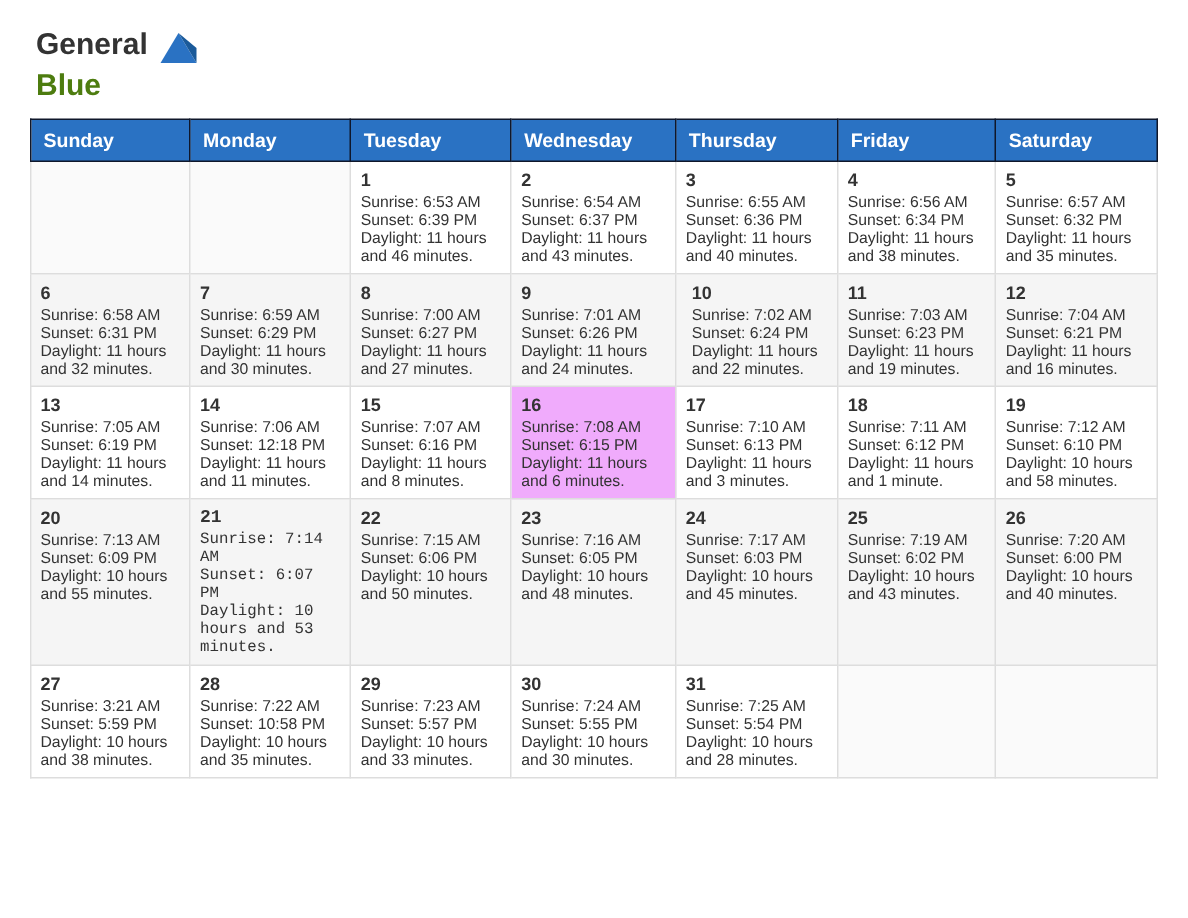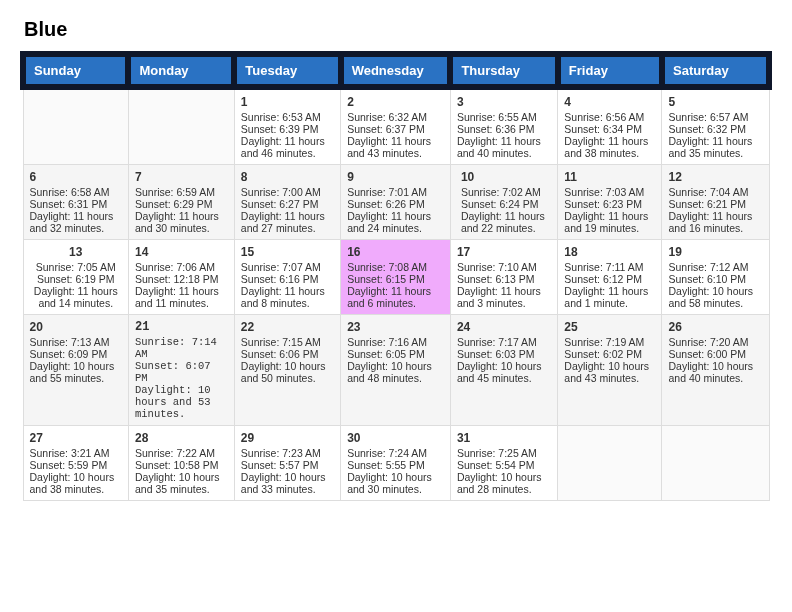--- a/index.html
+++ b/index.html
@@ -45,21 +45,21 @@
       margin: 0 10px;
       width: calc(100% - 20px);
     }
     .calendar th {
       background: #2a72c3;
       color: #fff;
       font-size: 13px;
       font-weight: bold;
       padding: 6px 8px;
       text-align: left;
-      border: 6px solid #0f172a;
+      border: 1px solid #0f172a;
     }
     .calendar td {
       vertical-align: top;
       border: 1px solid #ddd;
       padding: 5px 6px;
       font-size: 10.5px;
       color: #333;
       background: #fff;
       width: 113px;
       min-height: 70px;
@@ -77,22 +77,31 @@
     .cal-wrapper {
       padding: 0 10px 10px 10px;
     }
   </style>
 </head>
 <body>
 
 <div class="header">
   <div class="logo">
     <div>
+      <div style="display:flex;align-items:center;">
+        <div>
+          <span class="logo-general" style="font-size:20px;font-weight:bold;">General</span>
+          <svg class="logo-icon" viewBox="0 0 28 28" style="display:inline-block;vertical-align:middle;margin-left:2px;">
+            <polygon points="2,24 14,4 26,24" fill="#2a72c3"></polygon>
+            <polygon points="14,4 26,24 26,14" fill="#1a5a9a"></polygon>
+          </svg>
+        </div>
+      </div>
       <div>
-        <span class="logo-blue" style="font-size:20px;font-weight:bold;color:#000000;">Blue</span>
+        <span class="logo-blue" style="font-size:20px;font-weight:bold;color:#4d7c0f;">Blue</span>
       </div>
     </div>
   </div>
   <div class="title-block">
     <div class="month-title"></div>
     <div class="location"></div>
   </div>
 </div>
 
 <div class="cal-wrapper">
@@ -113,21 +122,21 @@
           <td class="empty" style="background: rgb(250, 250, 250);"></td>
           <td class="empty" style="background: rgb(250, 250, 250);"></td>
           <td style="background: rgb(255, 255, 255);">
             <span class="day-num">1</span>
             <div>Sunrise: 6:53 AM</div>
             <div>Sunset: 6:39 PM</div>
             <div>Daylight: 11 hours and 46 minutes.</div>
           </td>
           <td style="background: rgb(255, 255, 255);">
             <span class="day-num">2</span>
-            <div>Sunrise: 6:32 AM</div>
+            <div>Sunrise: 6:54 AM</div>
             <div>Sunset: 6:37 PM</div>
             <div>Daylight: 11 hours and 43 minutes.</div>
           </td>
           <td style="background: rgb(255, 255, 255);">
             <span class="day-num">3</span>
             <div>Sunrise: 6:55 AM</div>
             <div>Sunset: 6:36 PM</div>
             <div>Daylight: 11 hours and 40 minutes.</div>
           </td>
           <td style="background: rgb(255, 255, 255);">
@@ -181,21 +190,21 @@
             <div>Daylight: 11 hours and 19 minutes.</div>
           </td>
           <td style="background: rgb(245, 245, 245);">
             <span class="day-num">12</span>
             <div>Sunrise: 7:04 AM</div>
             <div>Sunset: 6:21 PM</div>
             <div>Daylight: 11 hours and 16 minutes.</div>
           </td>
         </tr>
         <tr>
-          <td style="background: rgb(255, 255, 255); text-align: center;">
+          <td style="background: rgb(255, 255, 255);">
             <span class="day-num">13</span>
             <div>Sunrise: 7:05 AM</div>
             <div>Sunset: 6:19 PM</div>
             <div>Daylight: 11 hours and 14 minutes.</div>
           </td>
           <td style="background: rgb(255, 255, 255);">
             <span class="day-num">14</span>
             <div>Sunrise: 7:06 AM</div>
             <div>Sunset: 12:18 PM</div>
             <div>Daylight: 11 hours and 11 minutes.</div>

